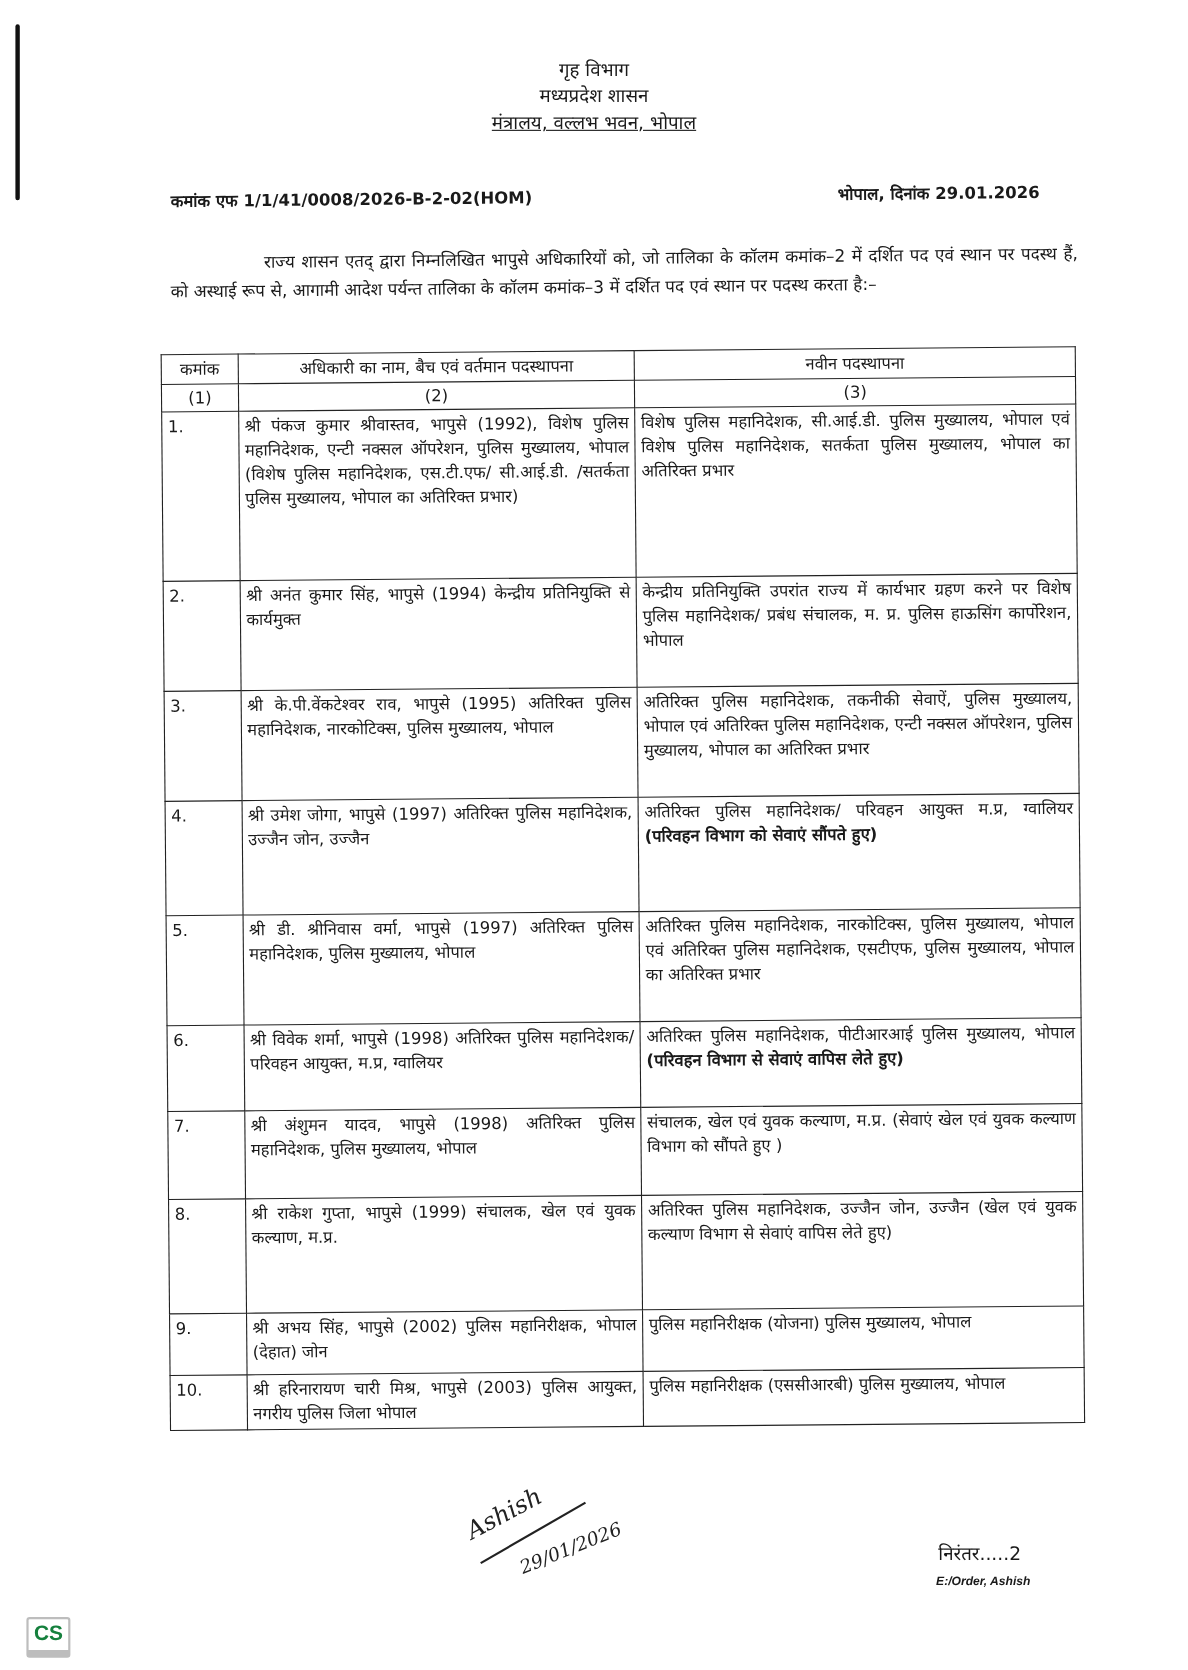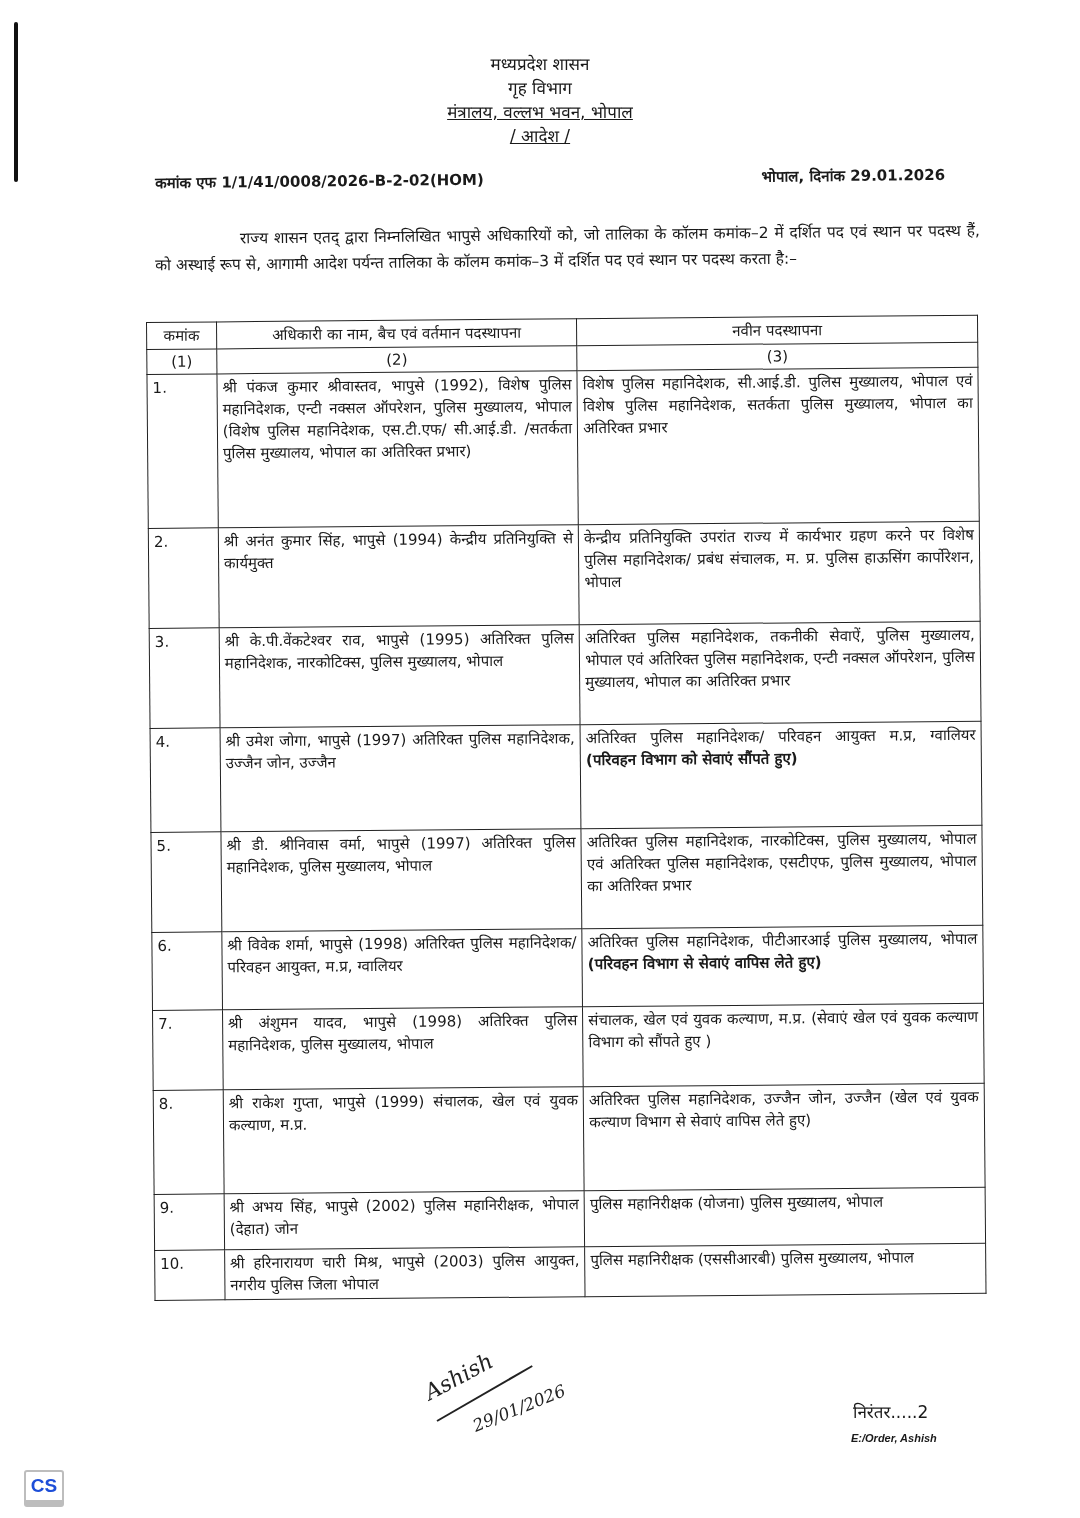--- a/index.html
+++ b/index.html
@@ -24,33 +24,32 @@
   .c2 { width:345px; text-align:justify; }
   .c3 { width:385px; text-align:justify; }
   .numrow th { padding:0 4px; line-height:20px; }
   .b { font-weight:bold; }
   .sign { position:absolute; left:432px; top:1380px; width:150px; height:70px; }
   .sign .scrawl { position:absolute; left:0; top:0; font-family:"DejaVu Serif", serif; font-style:italic; font-size:22px; transform:rotate(-28deg); transform-origin:left bottom; color:#222; }
   .sign .sdate { position:absolute; left:38px; top:18px; font-family:"DejaVu Serif", serif; font-style:italic; font-size:17px; transform:rotate(-22deg); color:#222; }
   .sign .line { position:absolute; left:5px; top:40px; width:110px; height:2px; background:#222; transform:rotate(-30deg); transform-origin:left center; }
   .cont { position:absolute; left:853px; top:1400px; font-size:17px; }
   .eorder { position:absolute; left:851px; top:1432px; font-size:11px; font-style:italic; font-weight:bold; font-family:Liberation Sans, sans-serif; }
-  .watermark { position:absolute; left:24px; top:1470px; display:flex; align-items:center; color:#1d4ed8; font-size:24px; font-family:"Liberation Sans", sans-serif; }
+  .watermark { position:absolute; left:24px; top:1470px; display:flex; align-items:center; color:#15803d; font-size:24px; font-family:"Liberation Sans", sans-serif; }
   .watermark .cs { border:2px solid #bdbdbd; border-bottom-width:7px; border-radius:3px; width:36px; height:28px; display:flex; align-items:center; justify-content:center; font-weight:bold; font-size:19px; margin-right:6px; }
 </style>
 </head>
 <body>
 
 <div class="left-edge"></div>
 
 <div class="header">
+  <div>गृह विभाग</div>
   <div>मध्यप्रदेश शासन</div>
-  <div>गृह विभाग</div>
   <div class="u">मंत्रालय, वल्लभ भवन, भोपाल</div>
-  <div class="u">/ आदेश /</div>
 </div>
 
 <div class="ref-row">
   <span class="ref">कमांक एफ  1/1/41/0008/2026-B-2-02(HOM)</span>
   <span class="date">भोपाल, दिनांक 29.01.2026</span>
 </div>
 
 <div class="intro">राज्य शासन एतद् द्वारा निम्नलिखित भापुसे अधिकारियों को, जो तालिका के कॉलम कमांक–2 में दर्शित पद एवं स्थान पर पदस्थ हैं, को अस्थाई रूप से, आगामी आदेश पर्यन्त तालिका के कॉलम कमांक–3 में दर्शित पद एवं स्थान पर पदस्थ करता है:–</div>
 
 <table class="orders">

